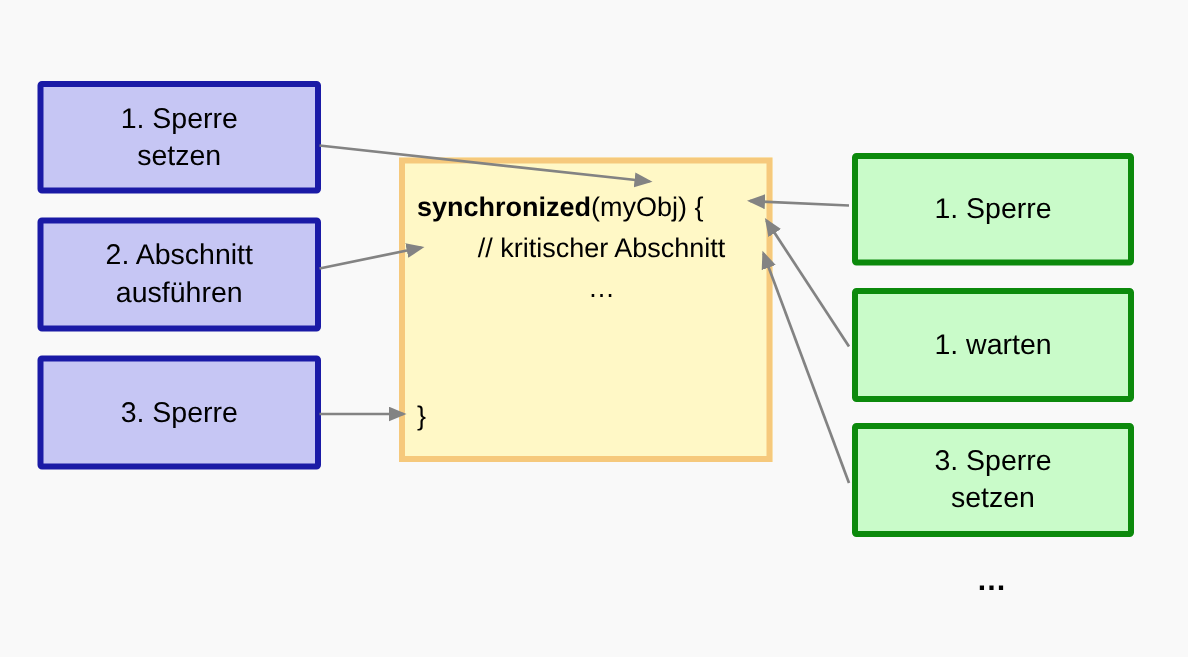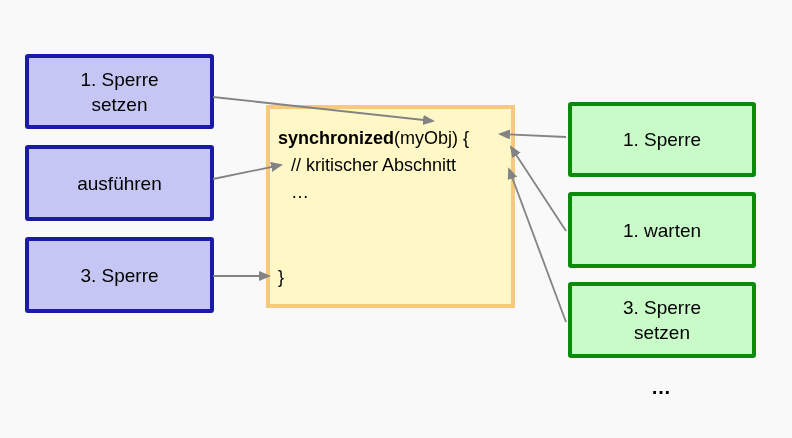--- a/index.html
+++ b/index.html
@@ -37,21 +37,21 @@
     position:absolute;
     left:266px;top:105px;width:249px;height:203px;
     box-sizing:border-box;
     background:#fff8c6;
     border:4px solid #f6c97c;
     border-radius:0;
     padding:16px 0 0 8px;
     font-size:18px;line-height:27px;
   }
   .code-line{white-space:pre;}
-  .code-indent{padding-left:13px;}
+  .code-indent{padding-left:13px;text-align:center;}
   .code-close{margin-top:58px;}
   .kw{font-weight:bold;}
   .ellipsis{
     position:absolute;
     left:568px;top:376px;width:188px;
     text-align:center;
     font-size:20px;font-weight:bold;letter-spacing:2px;
   }
   svg.arrows{
     position:absolute;left:0;top:0;
@@ -64,20 +64,21 @@
   }
 </style>
 </head>
 <body>
 
 <div class="box box-blue" id="lbox1">
   <span class="box-line">1. Sperre</span>
   <span class="box-line">setzen</span>
 </div>
 <div class="box box-blue" id="lbox2">
+  <span class="box-line">2. Abschnitt</span>
   <span class="box-line">ausführen</span>
 </div>
 <div class="box box-blue" id="lbox3">
   <span class="box-line">3. Sperre</span>
 </div>
 
 <div class="code-box">
   <div class="code-line"><span class="kw">synchronized</span><span>(myObj) {</span></div>
   <div class="code-line code-indent">// kritischer Abschnitt</div>
   <div class="code-line code-indent">…</div>

